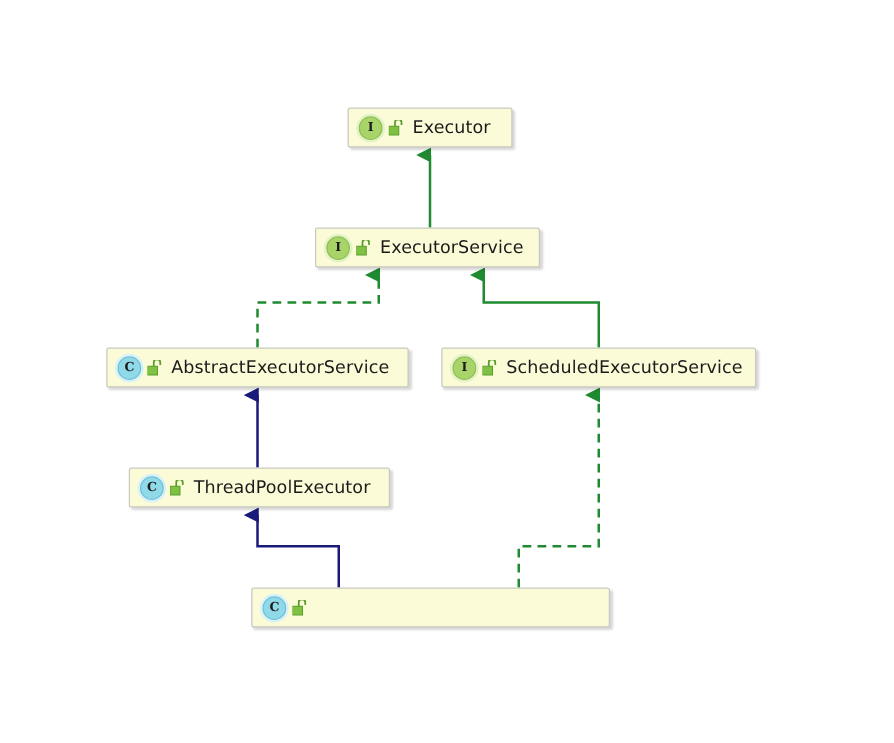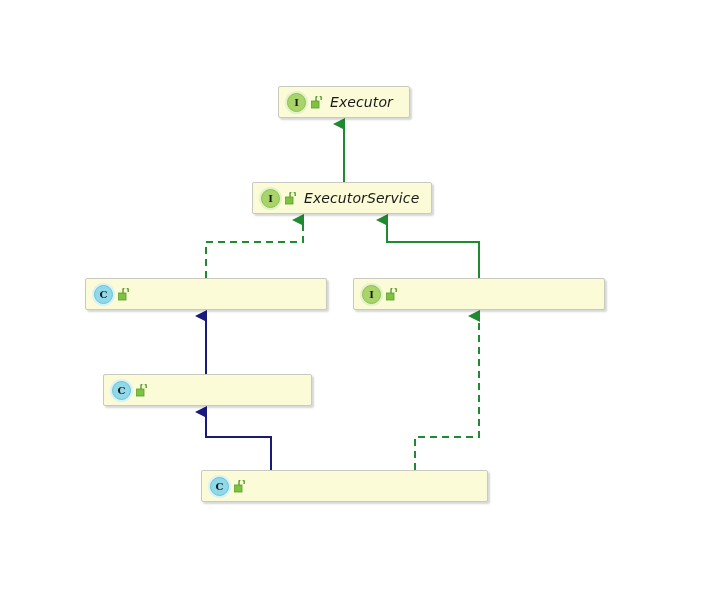--- a/index.html
+++ b/index.html
@@ -71,21 +71,20 @@
     margin-right: 7px;
     position: relative;
   }
   .vis-icon svg { display: block; }
   .node-label {
     font-family: "DejaVu Sans", sans-serif;
     font-size: 14px;
     color: #1a1a1a;
     letter-spacing: 0.1px;
     line-height: 1;
-    font-style: italic;
   }
 </style>
 </head>
 <body>
 
 <div id="diagram-canvas">
 
   <svg id="edge-layer" viewBox="0 0 715 594" width="715" height="594" xmlns="http://www.w3.org/2000/svg">
     <defs>
       <marker id="arrow-green" viewBox="0 0 12 12" refX="6" refY="11" markerWidth="12" markerHeight="12" orient="auto-start-reverse" markerUnits="userSpaceOnUse">
@@ -132,40 +131,43 @@
   </div>
 
   <div class="uml-node" style="left:85px; top:278px; width:242px;">
     <span class="stereotype-icon cls">C</span>
     <span class="vis-icon">
       <svg width="12" height="13" viewBox="0 0 12 13">
         <rect x="0" y="5" width="8" height="7" fill="#7fc242" stroke="#5a9c2a" stroke-width="0.8"></rect>
         <path d="M 5 5 L 5 2 A 2.6 2.6 0 0 1 10.2 2 L 10.2 4" fill="none" stroke="#5a9c2a" stroke-width="1.4"></path>
       </svg>
     </span>
+    <span class="node-label">AbstractExecutorService</span>
   </div>
 
   <div class="uml-node" style="left:353px; top:278px; width:252px;">
     <span class="stereotype-icon iface">I</span>
     <span class="vis-icon">
       <svg width="12" height="13" viewBox="0 0 12 13">
         <rect x="0" y="5" width="8" height="7" fill="#7fc242" stroke="#5a9c2a" stroke-width="0.8"></rect>
         <path d="M 5 5 L 5 2 A 2.6 2.6 0 0 1 10.2 2 L 10.2 4" fill="none" stroke="#5a9c2a" stroke-width="1.4"></path>
       </svg>
     </span>
+    <span class="node-label">ScheduledExecutorService</span>
   </div>
 
   <div class="uml-node" style="left:103px; top:374px; width:209px;">
     <span class="stereotype-icon cls">C</span>
     <span class="vis-icon">
       <svg width="12" height="13" viewBox="0 0 12 13">
         <rect x="0" y="5" width="8" height="7" fill="#7fc242" stroke="#5a9c2a" stroke-width="0.8"></rect>
         <path d="M 5 5 L 5 2 A 2.6 2.6 0 0 1 10.2 2 L 10.2 4" fill="none" stroke="#5a9c2a" stroke-width="1.4"></path>
       </svg>
     </span>
+    <span class="node-label">ThreadPoolExecutor</span>
   </div>
 
   <div class="uml-node" style="left:201px; top:470px; width:287px;">
     <span class="stereotype-icon cls">C</span>
     <span class="vis-icon">
       <svg width="12" height="13" viewBox="0 0 12 13">
         <rect x="0" y="5" width="8" height="7" fill="#7fc242" stroke="#5a9c2a" stroke-width="0.8"></rect>
         <path d="M 5 5 L 5 2 A 2.6 2.6 0 0 1 10.2 2 L 10.2 4" fill="none" stroke="#5a9c2a" stroke-width="1.4"></path>
       </svg>
     </span>

